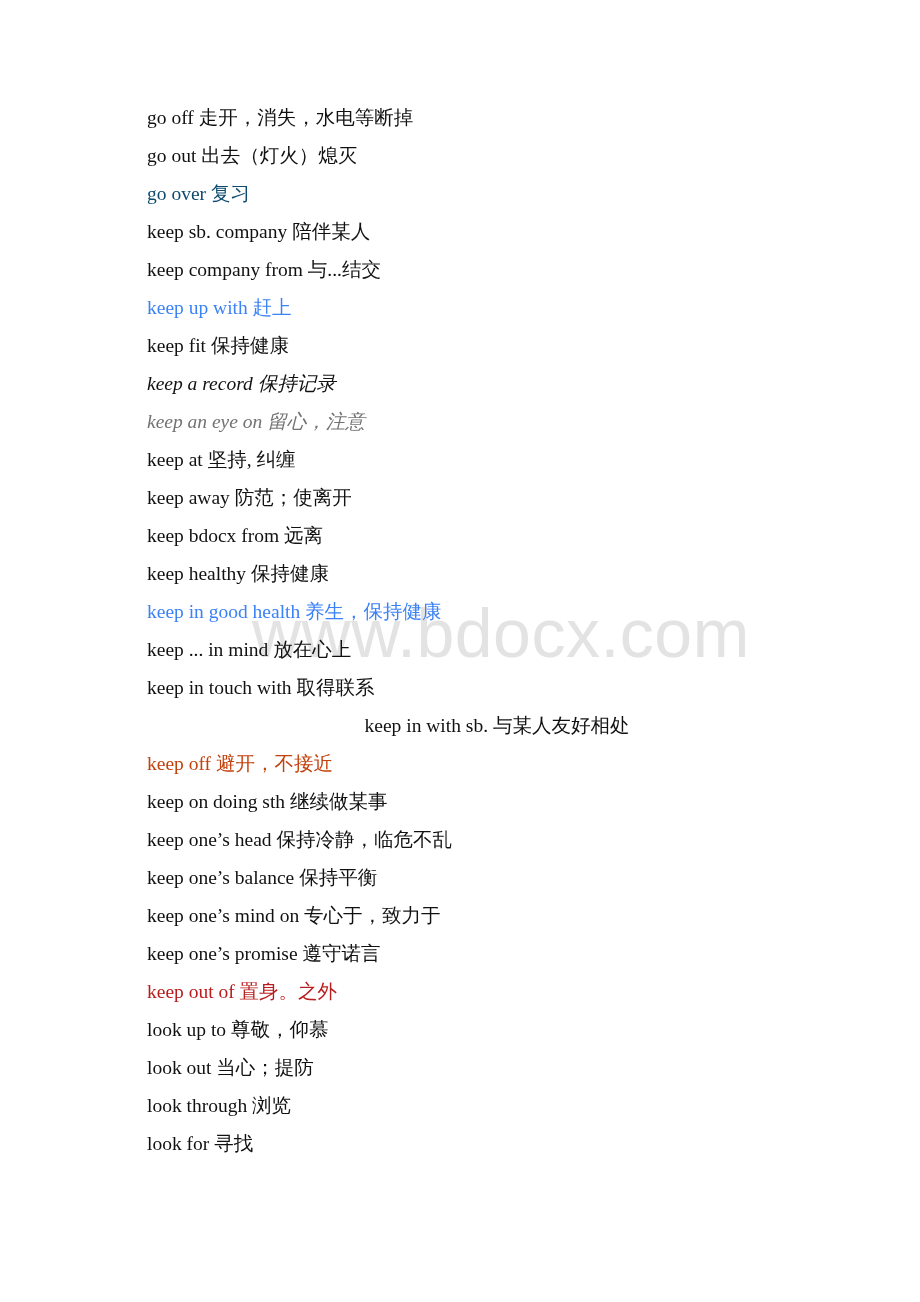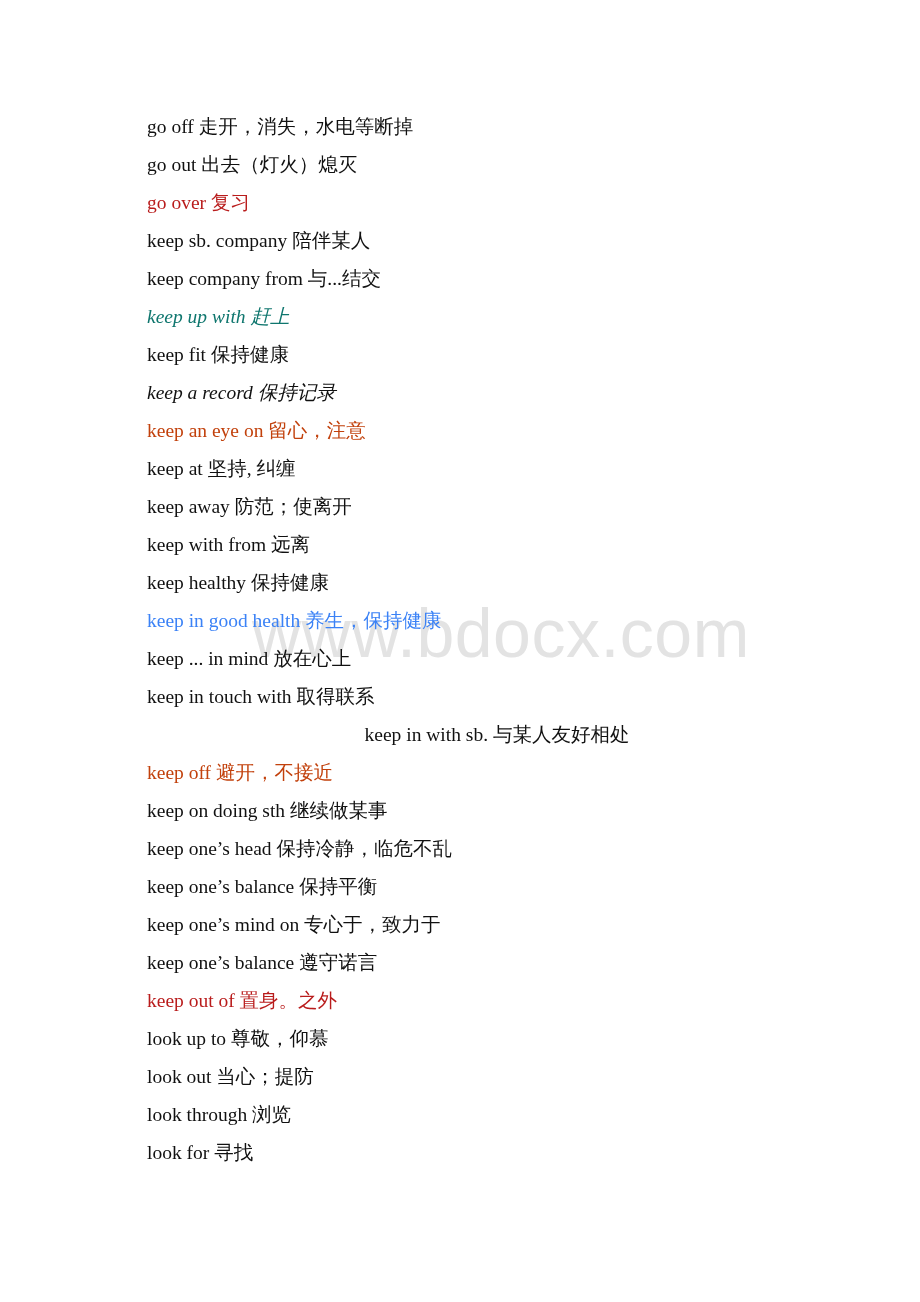--- a/index.html
+++ b/index.html
@@ -42,21 +42,21 @@
     color: #e3e3e3;
     white-space: nowrap;
     user-select: none;
     z-index: 1;
   }
 
   
   #phrase-list {
     position: absolute;
     left: 147px;
-    top: 108px;
+    top: 99px;
     width: 700px;
     z-index: 2;
   }
 
   .phrase-line {
     font-size: 19.5px;
     line-height: 38px;
     height: 38px;
     white-space: nowrap;
     color: #111111;
@@ -66,41 +66,41 @@
 </head>
 <body>
 
 <div id="page" style="background: rgb(255, 255, 255);">
 
   <div id="watermark" style="color: rgb(227, 227, 227);">www.bdocx.com</div>
 
   <div id="phrase-list">
       <div class="phrase-line" style="color: rgb(17, 17, 17);">go off 走开，消失，水电等断掉</div>
       <div class="phrase-line" style="color: rgb(17, 17, 17);">go out 出去（灯火）熄灭</div>
-      <div class="phrase-line" style="color: #b91c1c;">go over 复习</div>
+      <div class="phrase-line" style="color: #0c4a6e;">go over 复习</div>
       <div class="phrase-line" style="color: rgb(17, 17, 17);">keep sb. company 陪伴某人</div>
       <div class="phrase-line" style="color: rgb(17, 17, 17);">keep company from 与...结交</div>
-      <div class="phrase-line" style="color: #0f766e; font-style: italic;">keep up with 赶上</div>
+      <div class="phrase-line" style="color: #3b82f6;">keep up with 赶上</div>
       <div class="phrase-line" style="color: rgb(17, 17, 17);">keep fit 保持健康</div>
       <div class="phrase-line" style="color: rgb(17, 17, 17); font-style: italic;">keep a record 保持记录</div>
-      <div class="phrase-line" style="color: #c2410c;">keep an eye on 留心，注意</div>
+      <div class="phrase-line" style="color: #737373; font-style: italic;">keep an eye on 留心，注意</div>
       <div class="phrase-line" style="color: rgb(17, 17, 17);">keep at 坚持, 纠缠</div>
       <div class="phrase-line" style="color: rgb(17, 17, 17);">keep away 防范；使离开</div>
-      <div class="phrase-line" style="color: rgb(17, 17, 17);">keep with from 远离</div>
+      <div class="phrase-line" style="color: rgb(17, 17, 17);">keep bdocx from 远离</div>
       <div class="phrase-line" style="color: rgb(17, 17, 17);">keep healthy 保持健康</div>
       <div class="phrase-line" style="color: #3b82f6;">keep in good health 养生，保持健康</div>
       <div class="phrase-line" style="color: rgb(17, 17, 17);">keep ... in mind 放在心上</div>
       <div class="phrase-line" style="color: rgb(17, 17, 17);">keep in touch with 取得联系</div>
       <div class="phrase-line" style="color: rgb(17, 17, 17); text-align: center;">keep in with sb. 与某人友好相处</div>
       <div class="phrase-line" style="color: #c2410c;">keep off 避开，不接近</div>
       <div class="phrase-line" style="color: rgb(17, 17, 17);">keep on doing sth 继续做某事</div>
       <div class="phrase-line" style="color: rgb(17, 17, 17);">keep one’s head 保持冷静，临危不乱</div>
       <div class="phrase-line" style="color: rgb(17, 17, 17);">keep one’s balance 保持平衡</div>
       <div class="phrase-line" style="color: rgb(17, 17, 17);">keep one’s mind on 专心于，致力于</div>
-      <div class="phrase-line" style="color: rgb(17, 17, 17);">keep one’s balance 遵守诺言</div>
+      <div class="phrase-line" style="color: rgb(17, 17, 17);">keep one’s promise 遵守诺言</div>
       <div class="phrase-line" style="color: #b91c1c;">keep out of 置身。之外</div>
       <div class="phrase-line" style="color: rgb(17, 17, 17);">look up to 尊敬，仰慕</div>
       <div class="phrase-line" style="color: rgb(17, 17, 17);">look out 当心；提防</div>
       <div class="phrase-line" style="color: rgb(17, 17, 17);">look through 浏览</div>
       <div class="phrase-line" style="color: rgb(17, 17, 17);">look for 寻找</div>
     </div>
 
 </div>
 
 </body></html>

